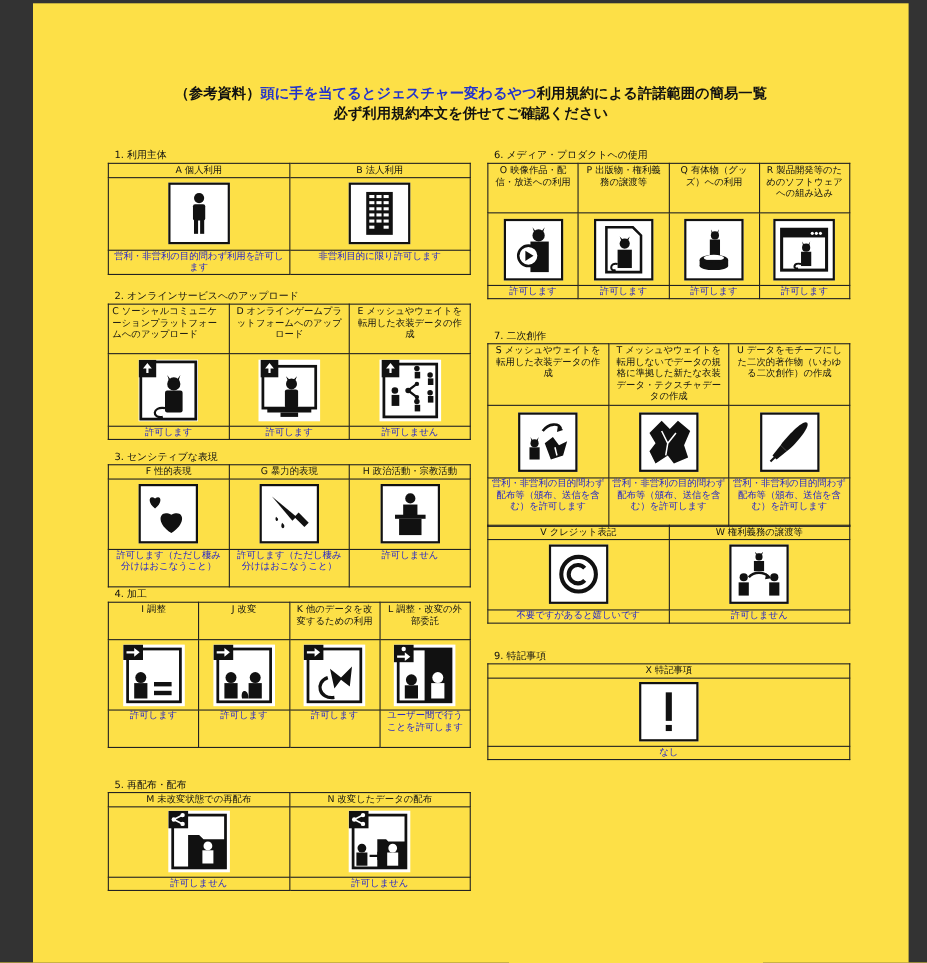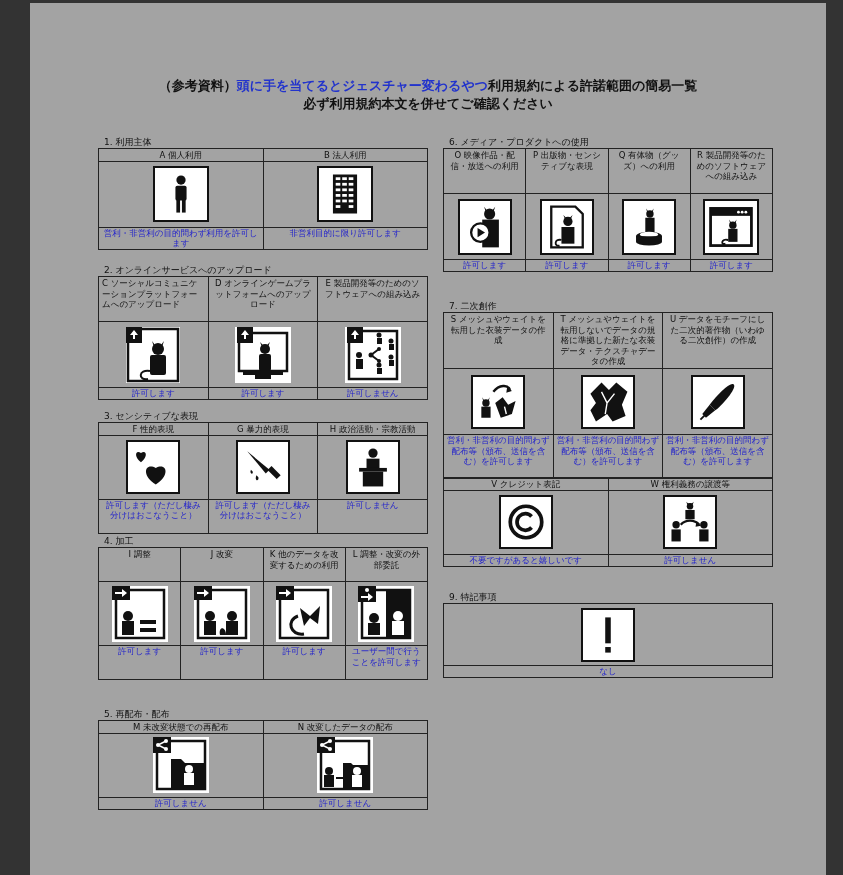--- a/index.html
+++ b/index.html
@@ -1,21 +1,21 @@
 <!DOCTYPE html>
 <html><head>
 <meta charset="utf-8">
 <style>
   html, body { margin:0; padding:0; }
   body {
     width:843px; height:875px; background:#333333; position:relative; overflow:hidden;
     font-family:"DejaVu Sans", "Liberation Sans", sans-serif;
   }
   .page {
-    position:absolute; left:30px; top:3px; width:796px; height:872px; background:#a3a3a3;
+    position:absolute; left:30px; top:3px; width:796px; height:872px; background:#fde047;
   }
   .title {
     position:absolute; left:0; top:74px; width:796px; text-align:center;
     font-size:13px; font-weight:bold; color:#111; line-height:18px;
   }
   .title .hl { color:#2233cc; }
   .sec { position:absolute; }
   .sec-label { font-size:9px; color:#111; height:12px; line-height:12px; padding-left:6px; }
   table.lic {
     border-collapse:collapse; table-layout:fixed; width:100%;
@@ -93,21 +93,21 @@
       </table>
   </div>
 
   <div class="sec" style="left:68px; top:261px; width:330px;">
     <div class="sec-label">2. オンラインサービスへのアップロード</div>
     <table class="lic">
       <tbody>
           <tr style="height:45px;">
         <td class="hd" style="text-align:left;margin-left:48px;">C ソーシャルコミュニケーションプラットフォームへのアップロード</td>
         <td class="hd">D オンラインゲームプラットフォームへのアップロード</td>
-        <td class="hd">E 製品開発等のためのソフトウェアへの組み込み</td>
+        <td class="hd">E メッシュやウェイトを転用した衣装データの作成</td>
       </tr>
       <tr style="height:66px;">
         <td class="ic"><span class="icon" style="width:54px;height:56px;border:none;">
           <svg viewBox="0 0 54 56">
                   <rect x="2" y="2" width="50" height="52" fill="none" stroke="#111" stroke-width="2.5"></rect>
                   <rect x="0" y="0" width="16" height="16" fill="#111"></rect>
                   <path d="M8 3 L4 8 H7 V12 H9 V8 H12 Z" fill="#fff"></path>
                   <circle cx="32" cy="22" r="6" fill="#111"></circle>
                   <path d="M26 14 L28 20 L36 20 L38 14 L35 18 L29 18 Z" fill="#111"></path>
                   <rect x="24" y="28" width="16" height="20" rx="2" fill="#111"></rect>
@@ -318,21 +318,21 @@
     </tbody>
       </table>
   </div>
 
   <div class="sec" style="left:413px; top:133px; width:330px;">
     <div class="sec-label">6. メディア・プロダクトへの使用</div>
     <table class="lic">
       <tbody>
           <tr style="height:45px;">
         <td class="hd">O 映像作品・配信・放送への利用</td>
-        <td class="hd">P 出版物・センシティブな表現</td>
+        <td class="hd">P 出版物・権利義務の譲渡等</td>
         <td class="hd">Q 有体物（グッズ）への利用</td>
         <td class="hd">R 製品開発等のためのソフトウェアへの組み込み</td>
       </tr>
       <tr style="height:66px;">
         <td class="ic"><span class="icon" style="width:54px;height:56px;">
           <svg viewBox="0 0 54 56">
                   <circle cx="32" cy="14" r="6" fill="#111"></circle>
                   <path d="M26 6 L28 12 L36 12 L38 6 L35 10 L29 10 Z" fill="#111"></path>
                   <rect x="24" y="20" width="18" height="30" fill="#111"></rect>
                   <circle cx="22" cy="34" r="10" fill="#fff" stroke="#111" stroke-width="2.5"></circle>
@@ -462,20 +462,23 @@
         <td class="res">許可しません</td>
       </tr>
     </tbody>
       </table>
   </div>
 
   <div class="sec" style="left:413px; top:588px; width:330px;">
     <div class="sec-label">9. 特記事項</div>
     <table class="lic">
       <tbody>
+          <tr style="height:12px;">
+        <td class="hd">X 特記事項</td>
+      </tr>
       <tr style="height:62px;">
         <td class="ic"><span class="icon" style="width:54px;height:54px;">
           <svg viewBox="0 0 54 54">
                   <rect x="24" y="8" width="6" height="28" fill="#111"></rect>
                   <rect x="24" y="40" width="6" height="6" fill="#111"></rect>
                 </svg>
         </span></td>
       </tr>
       <tr style="height:12px;">
         <td class="res">なし</td>

